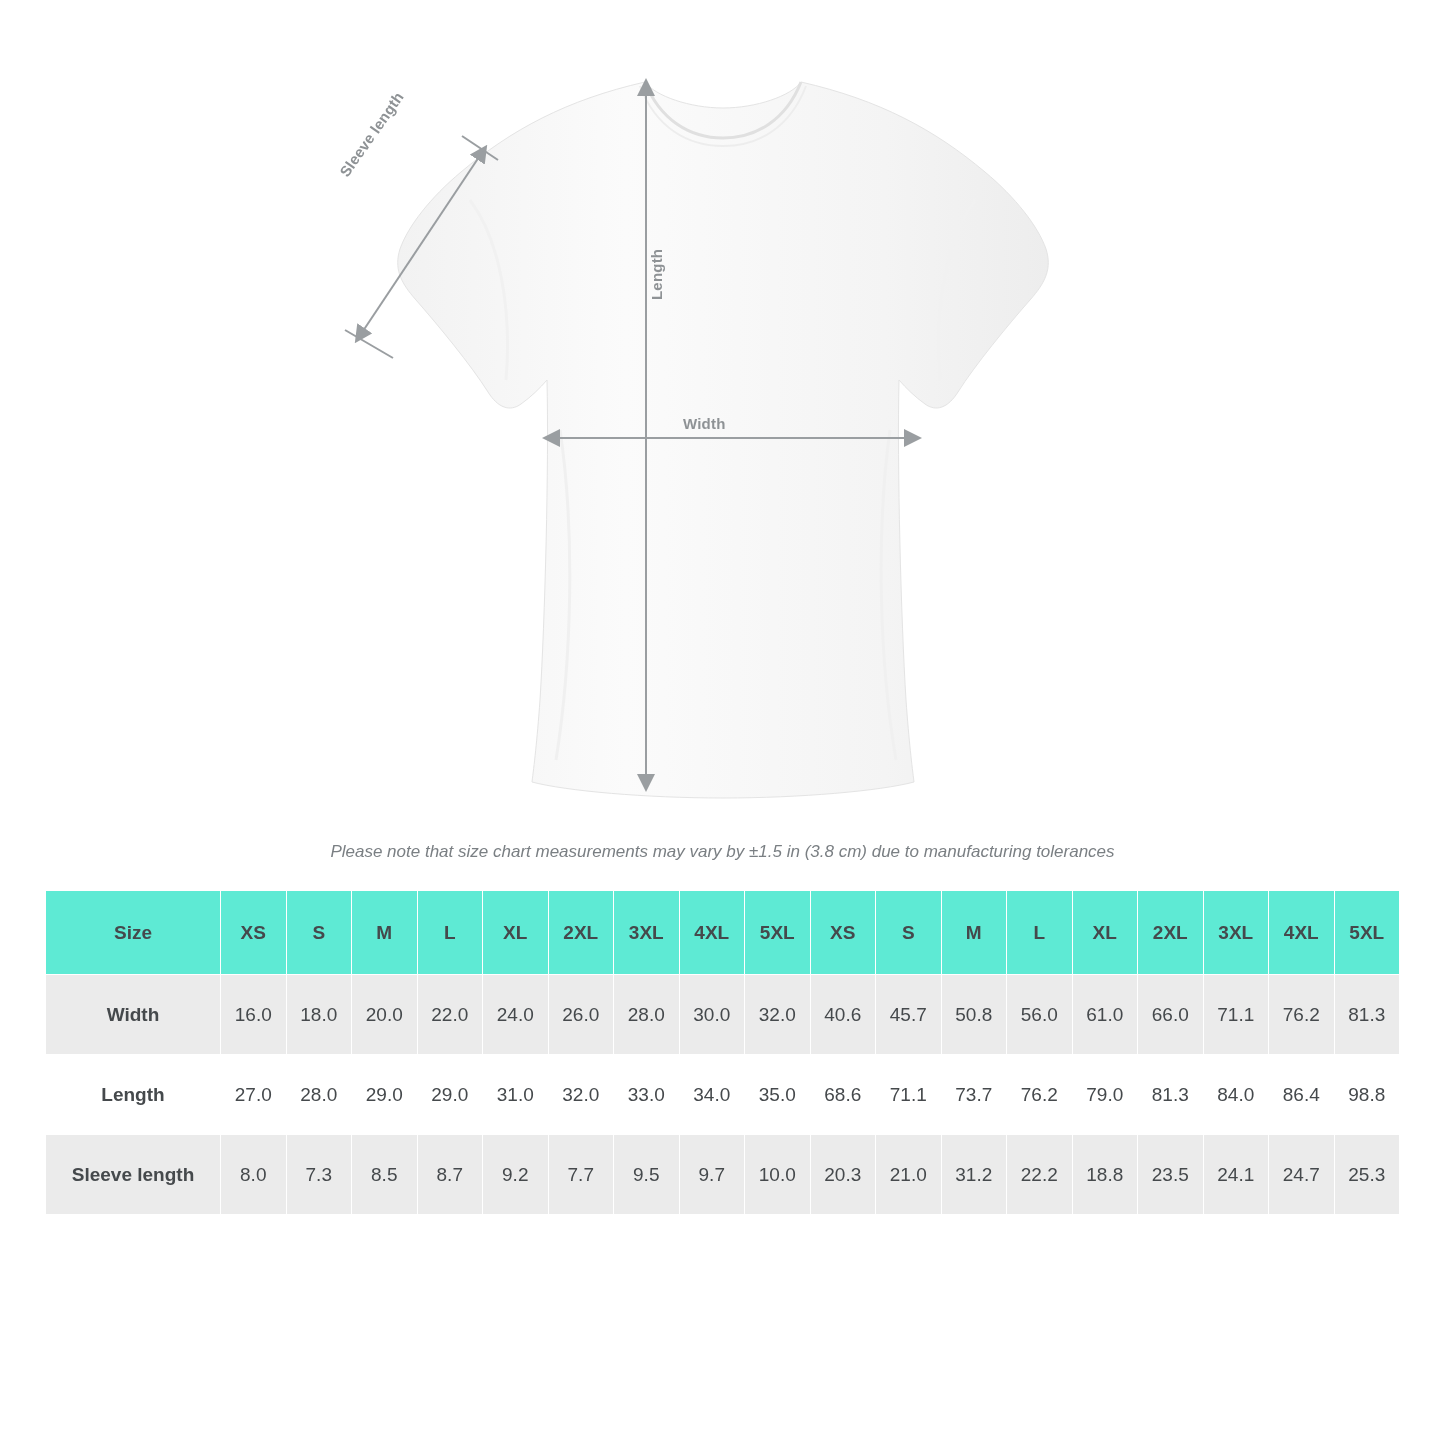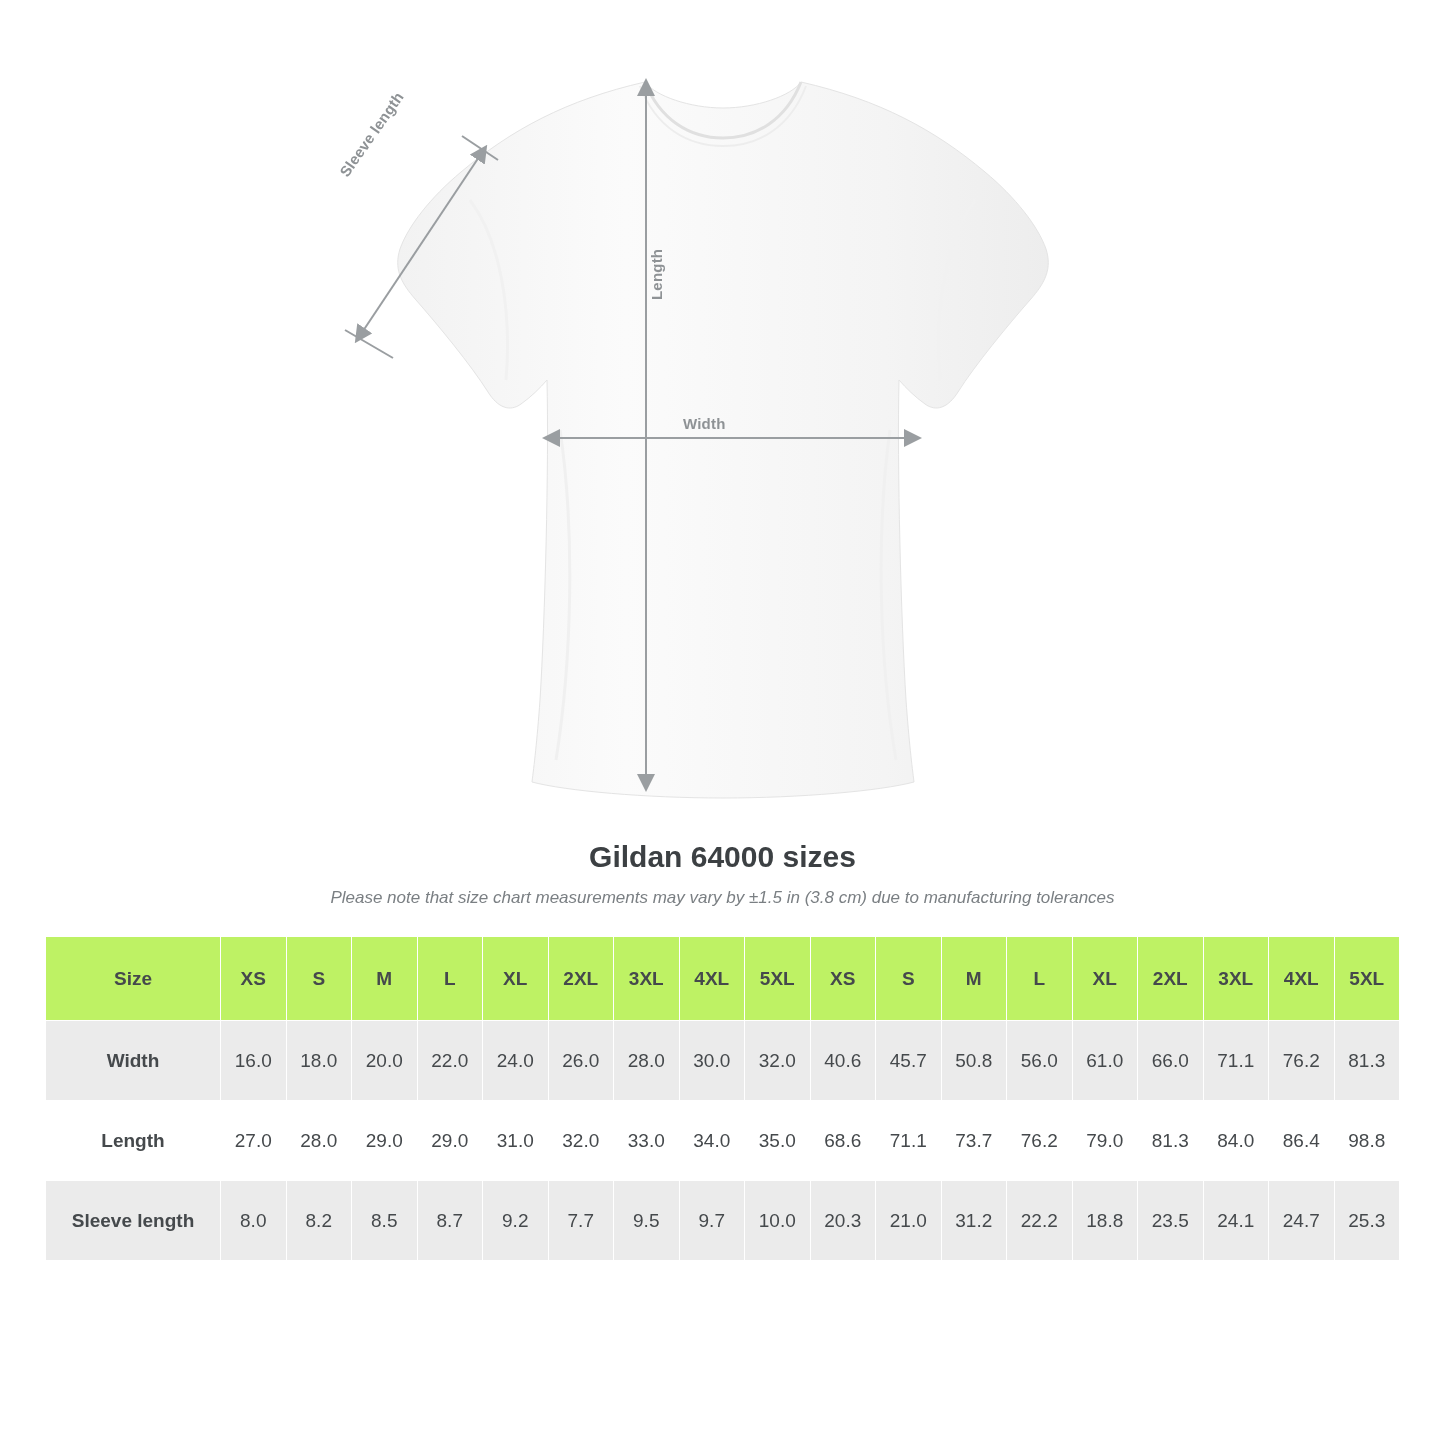--- a/index.html
+++ b/index.html
@@ -99,21 +99,21 @@
     color: #6f7478;
     line-height: 1.2;
   }
   .unit-sub {
     font-size: 16px;
     font-style: italic;
     color: #7d8285;
     margin-top: 6px;
   }
   .hdr-row td {
-    background: #bef264;
+    background: #5eead4;
     height: 84px;
     font-size: 19px;
     font-weight: bold;
     color: #45494c;
   }
   .hdr-row td.rowlabel {
     font-size: 19px;
     font-weight: bold;
     color: #45494c;
   }
@@ -192,21 +192,20 @@
 
       <line x1="546" y1="438" x2="918" y2="438" stroke="#9a9ea1" stroke-width="2" marker-start="url(#arrowStart)" marker-end="url(#arrowEnd)"></line>
     </svg>
 
     <div class="dim-label lbl-sleeve">Sleeve length</div>
     <div class="dim-label lbl-length">Length</div>
     <div class="dim-label lbl-width">Width</div>
   </div>
 
   <div class="title-block">
-    <h1 class="chart-title">Gildan 64000 sizes</h1>
     <p class="chart-note">Please note that size chart measurements may vary by ±1.5 in (3.8 cm) due to manufacturing tolerances</p>
   </div>
 
   <div class="table-wrap">
     <table class="size-table">
       <colgroup>
         <col class="col-label">
         <col class="col-cell">
           <col class="col-cell">
           <col class="col-cell">
@@ -290,21 +289,21 @@
           <td>79.0</td>
           <td>81.3</td>
           <td>84.0</td>
           <td>86.4</td>
           <td>98.8</td>
         </tr>
 
         <tr class="data-row row-shaded">
           <td class="rowlabel">Sleeve length</td>
           <td>8.0</td>
-          <td>8.2</td>
+          <td>7.3</td>
           <td>8.5</td>
           <td>8.7</td>
           <td>9.2</td>
           <td>7.7</td>
           <td>9.5</td>
           <td>9.7</td>
           <td>10.0</td>
           <td>20.3</td>
           <td>21.0</td>
           <td>31.2</td>

